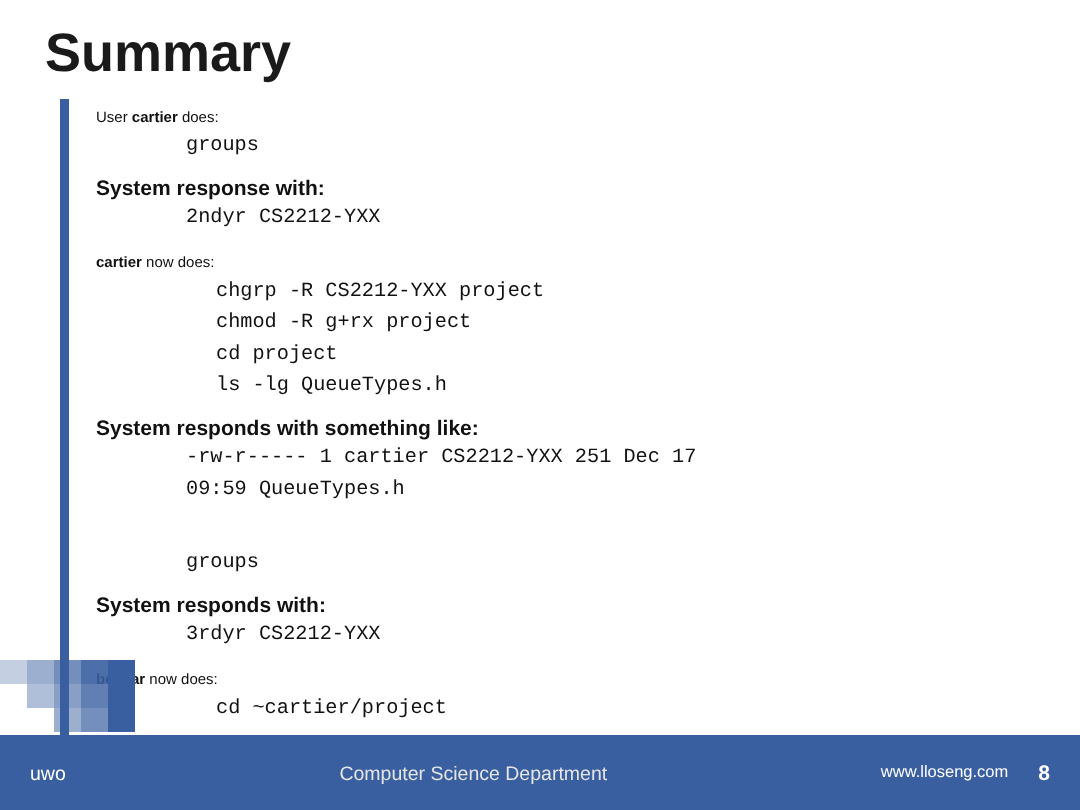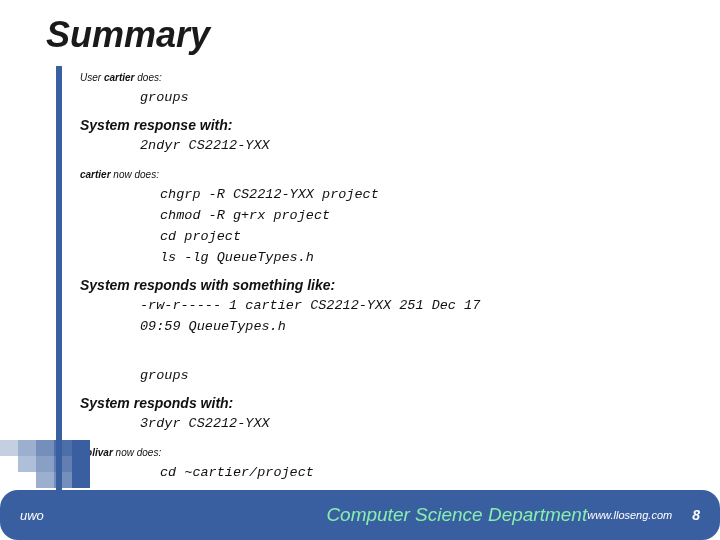--- a/index.html
+++ b/index.html
@@ -10,22 +10,21 @@
       background: #ffffff;
       font-family: Arial, sans-serif;
       overflow: hidden;
       position: relative;
     }
 
     .page {
       width: 720px;
       height: 540px;
       position: relative;
-      padding: 14px 30px 60px 46px;
-      font-style: italic;
+      padding: 14px 30px 60px 30px;
     }
 
     .title {
       font-size: 36px;
       font-weight: bold;
       color: #1a1a1a;
       margin-bottom: 10px;
       font-family: Arial, sans-serif;
     }
 
@@ -84,44 +83,43 @@
       position: absolute;
       bottom: 0;
       left: 0;
       width: 720px;
       height: 50px;
       background: #3a5fa0;
       display: flex;
       align-items: center;
       justify-content: space-between;
       padding: 0 20px;
-      border-radius: 18px;
     }
 
     .footer-logo {
       color: white;
       font-size: 11px;
       font-family: Arial, sans-serif;
       text-align: right;
       margin-left: auto;
       margin-right: 20px;
     }
 
     .footer-left {
       color: white;
       font-size: 13px;
       font-family: Arial, sans-serif;
     }
 
     .footer-center {
-      color: #86efac;
-      font-size: 19px;
+      color: #e5e5e5;
+      font-size: 13px;
       font-family: Arial, sans-serif;
       flex: 1;
-      text-align: right;
+      text-align: center;
     }
 
     .footer-right {
       color: white;
       font-size: 14px;
       font-weight: bold;
       font-family: Arial, sans-serif;
     }
 
     

